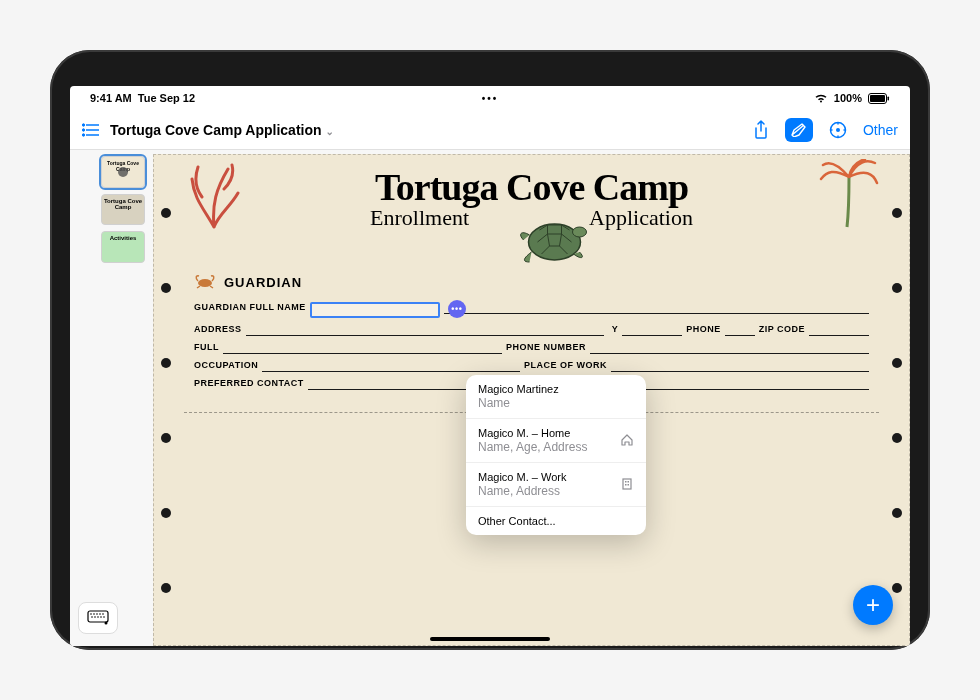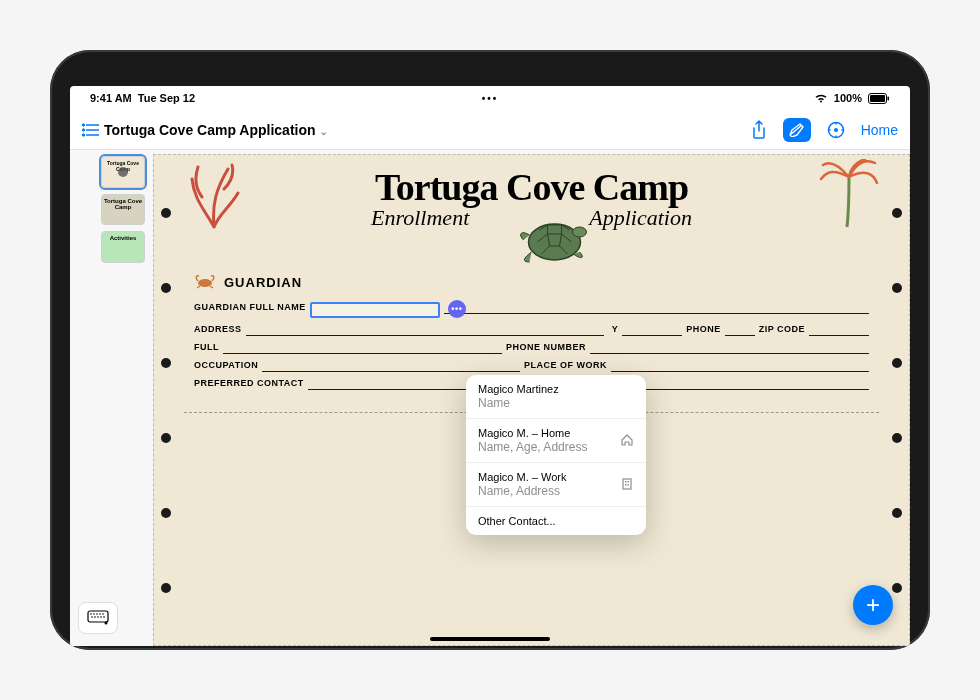--- a/index.html
+++ b/index.html
@@ -39,21 +39,21 @@
   .wifi-icon, .battery-icon { display:inline-block; }
   .wifi-icon svg, .battery-icon svg { vertical-align: middle; }
 
   
   .toolbar {
     height: 40px;
     display: flex; align-items: center; justify-content: space-between;
     padding: 0 12px;
     border-bottom: 1px solid #e0e0e0;
   }
-  .toolbar-left { display:flex; align-items:center; gap:4px;text-align:right; }
+  .toolbar-left { display:flex; align-items:center; gap:10px;text-align:right; }
   .list-icon svg { stroke: #007aff; }
   .doc-title { font-size: 14px; font-weight: 600; color:#000; }
   .chevron { color:#8e8e93; font-size:10px; margin-left:4px;}
   .toolbar-right { display:flex; align-items:center; gap:16px; }
   .toolbar-btn { color:#007aff; cursor:pointer; display:flex; align-items:center; justify-content:center; }
   .markup-btn { background:#007aff; border-radius:6px; width:28px; height:24px; color:#fff; }
   .done-label { color:#007aff; font-size:14px; font-weight:400; }
 
   
   .main-area { flex:1; display:flex; position:relative; background:#f7f7f7;padding-left:23px;}
@@ -78,21 +78,21 @@
     flex:1; background:#f0e8d4; position:relative; overflow:hidden;
     border:1px dashed rgba(0,0,0,0.2);
     margin: 4px 0 0 0;
   }
   .holes-left, .holes-right { position:absolute; top:0; bottom:0; width:20px; display:flex; flex-direction:column; justify-content:space-around; padding: 20px 0;}
   .holes-left { left:2px; } .holes-right { right:2px;}
   .hole { width:10px; height:10px; background:#1a1a1a; border-radius:50%; margin:0 auto;}
 
   .title-block { text-align:center; padding:10px 40px 0; position:relative;}
   .camp-title { font-family: 'Georgia', 'Times', serif; font-size:38px; font-weight:900; letter-spacing:-1px;}
-  .camp-sub { font-family: 'Brush Script MT','Snell Roundhand',cursive; font-style:italic; font-size:22px; margin-top:-4px; display:flex; justify-content:center; gap:120px;}
+  .camp-sub { font-family: 'Brush Script MT','Snell Roundhand',cursive; font-size:22px; margin-top:-4px; display:flex; justify-content:center; gap:120px;}
   .coral { position:absolute; left:30px; top:4px; }
   .palm { position:absolute; right:30px; top:4px; }
   .turtle { position:absolute; left:50%; top:55px; transform:translateX(-25%); }
 
   .section { padding: 18px 40px 6px; }
   .section-hdr { display:flex; align-items:center; gap:8px; font-size:13px; font-weight:900; letter-spacing:1px; margin-bottom:10px;}
   .form-row { display:flex; gap:4px; margin:6px 0; font-size:9px; font-weight:700; letter-spacing:0.5px;}
   .fill { flex:1; border-bottom: 1px solid #1a1a1a; height:12px;}
   .fill.short { flex:0 0 60px;}
   .lbl { white-space:nowrap;}
@@ -195,21 +195,21 @@
               <path d="M2 12l12-10M2 12l2-5 8-6 3 3-6 8-5 2-2-2z" stroke="#fff" stroke-width="1.4" fill="none" stroke-linejoin="round"></path>
             </svg>
         </span>
         <span class="toolbar-btn">
           <svg width="18" height="18" viewBox="0 0 18 18">
               <circle cx="9" cy="9" r="7.5" stroke="#007aff" stroke-width="1.5" fill="none"></circle>
               <circle cx="9" cy="9" r="2" fill="#007aff"></circle>
               <path d="M9 1.5v2M9 14.5v2M1.5 9h2M14.5 9h2" stroke="#007aff" stroke-width="1.5"></path>
             </svg>
         </span>
-        <span class="done-label">Home</span>
+        <span class="done-label">Other</span>
       </div>
     </div>
 
     <div class="main-area">
 
       <div class="sidebar">
         <div class="thumb selected">
           <div class="thumb-label">Tortuga Cove Camp</div>
           <div class="thumb-dot"></div>
         </div>

